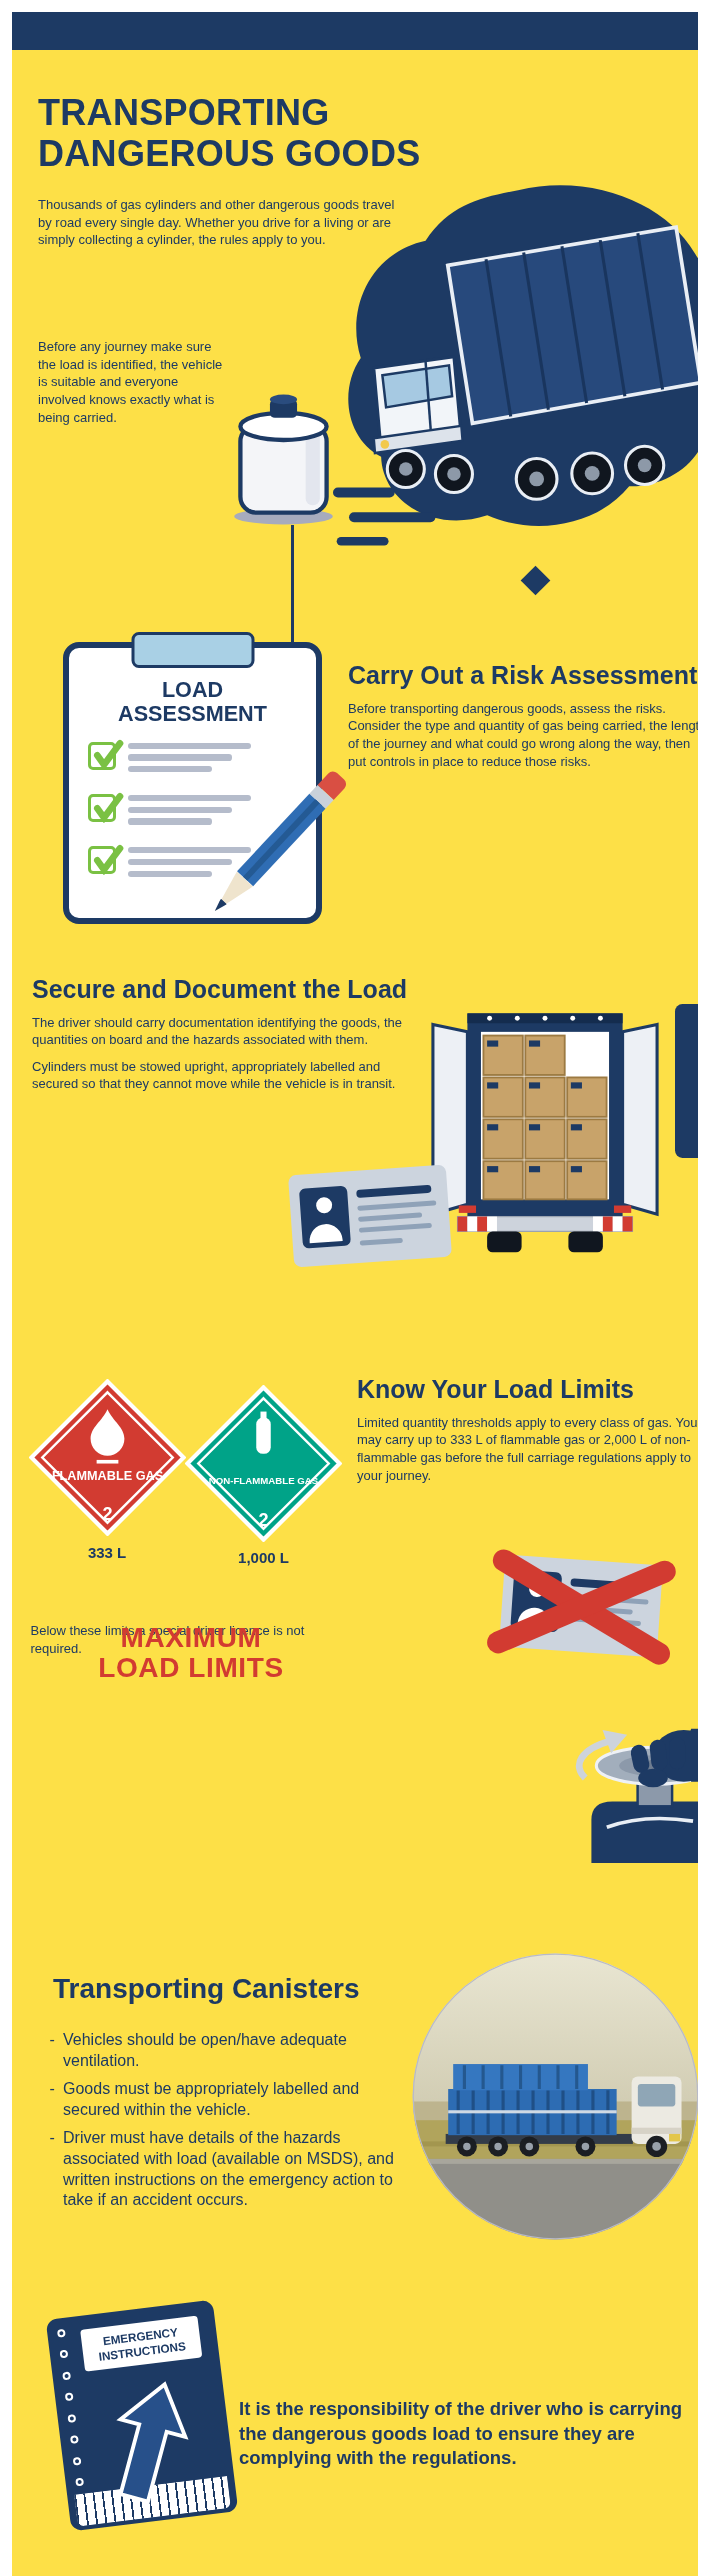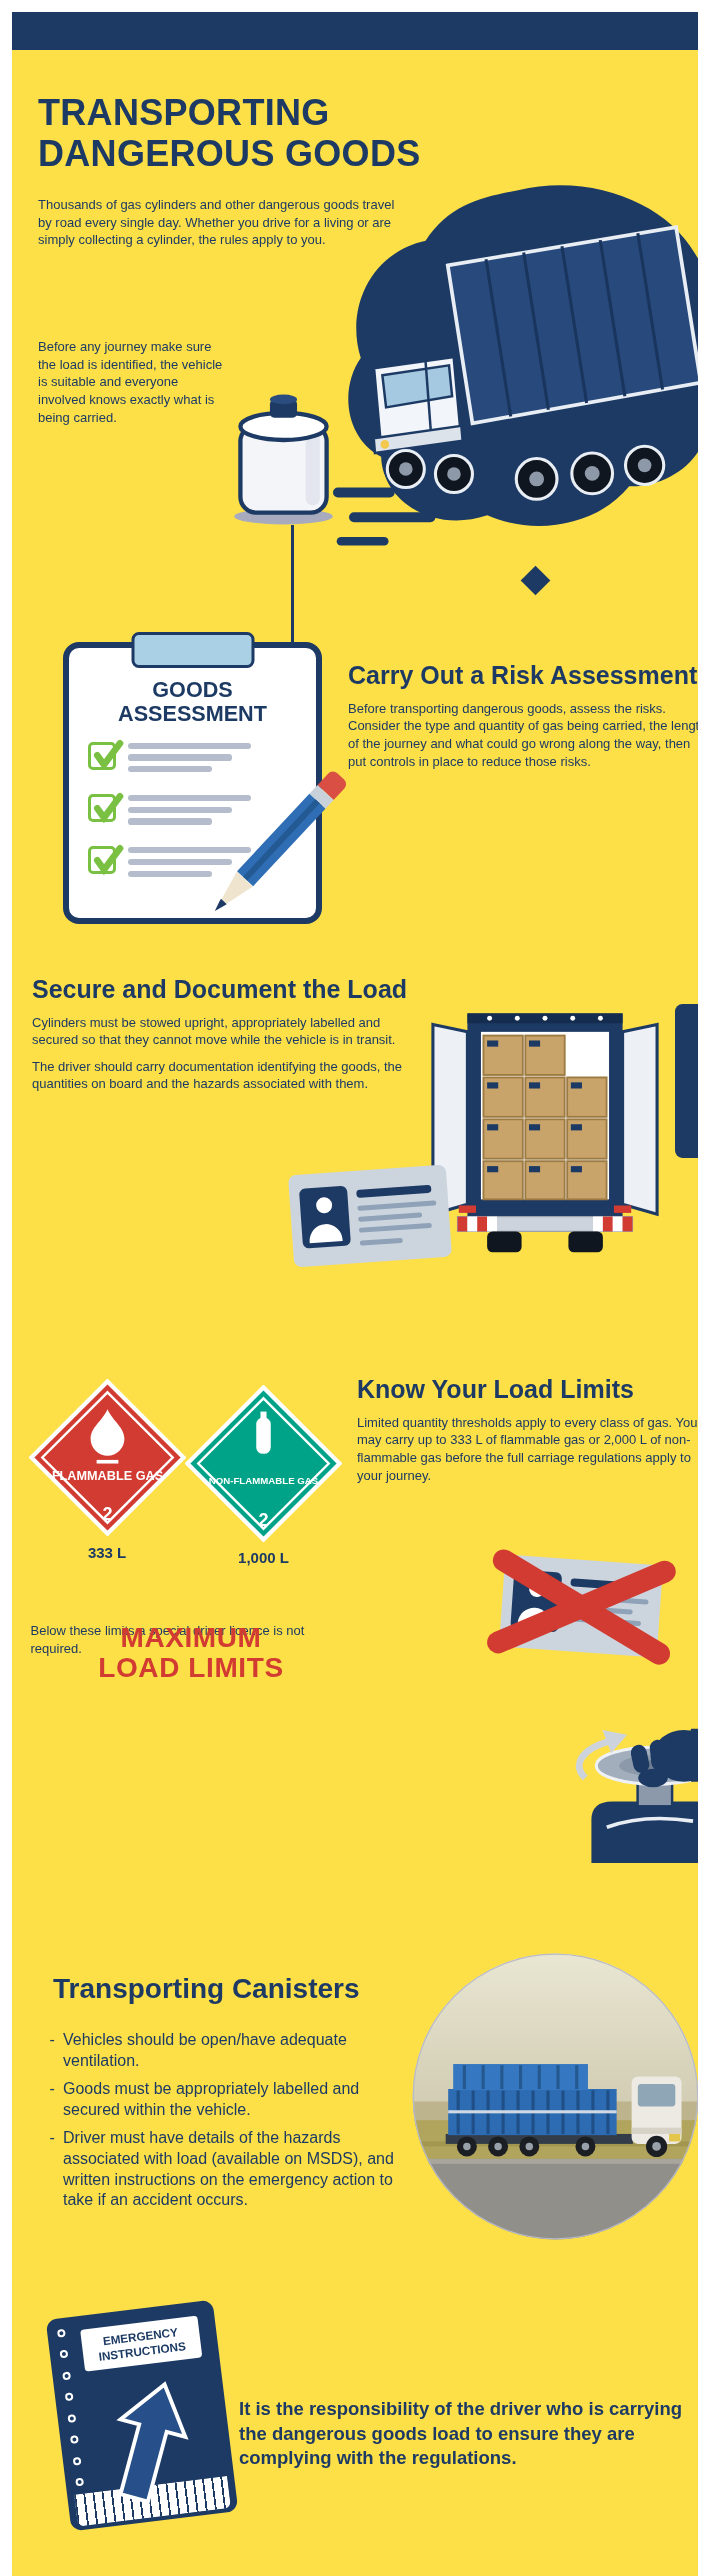--- a/index.html
+++ b/index.html
@@ -173,21 +173,21 @@
     <rect x="73" y="28" width="44" height="30" rx="8" fill="#1d3a64"></rect>
     <ellipse cx="95" cy="28" rx="22" ry="8" fill="#2a4c7e"></ellipse>
   </svg>
 
   <div class="abs connector"></div>
   <div class="abs mini-diamond"></div>
 
   <div class="abs clipboard">
     <div class="clip"></div>
     <div class="cb-title">
-      <span>GOODS</span>
+      <span>LOAD</span>
       <span>ASSESSMENT</span>
     </div>
     <div class="cb-row">
       <span class="checkbox">
         <svg viewBox="0 0 24 24">
             <path d="M4,13 l5,7 L21,4" stroke="#7ac143" stroke-width="5" fill="none" stroke-linecap="round"></path>
           </svg>
       </span>
       <span class="cb-lines">
           <i class="w1"></i>
@@ -230,22 +230,22 @@
     </div>
   </div>
 
   <div class="abs risk-text">
     <div class="sec-head">Carry Out a Risk Assessment</div>
     <p class="para">Before transporting dangerous goods, assess the risks. Consider the type and quantity of gas being carried, the length of the journey and what could go wrong along the way, then put controls in place to reduce those risks.</p>
   </div>
 
   <div class="abs securing-text">
     <div class="sec-head">Secure and Document the Load</div>
+    <p class="para">The driver should carry documentation identifying the goods, the quantities on board and the hazards associated with them.</p>
     <p class="para">Cylinders must be stowed upright, appropriately labelled and secured so that they cannot move while the vehicle is in transit.</p>
-    <p class="para">The driver should carry documentation identifying the goods, the quantities on board and the hazards associated with them.</p>
   </div>
 
   <svg class="abs" style="left:416px; top:996px;" width="234" height="262" viewBox="0 0 380 425">
     <polygon points="8,46 64,58 64,338 8,354" fill="#edf0f5" stroke="#1d3a64" stroke-width="5"></polygon>
     <polygon points="372,46 316,58 316,338 372,354" fill="#edf0f5" stroke="#1d3a64" stroke-width="5"></polygon>
     <rect x="64" y="28" width="252" height="330" fill="#1d3a64"></rect>
     <rect x="64" y="28" width="252" height="16" fill="#142c4e"></rect>
     <circle cx="100" cy="36" r="4" fill="#ffffff"></circle>
       <circle cx="145" cy="36" r="4" fill="#ffffff"></circle>
     <circle cx="190" cy="36" r="4" fill="#ffffff"></circle>

